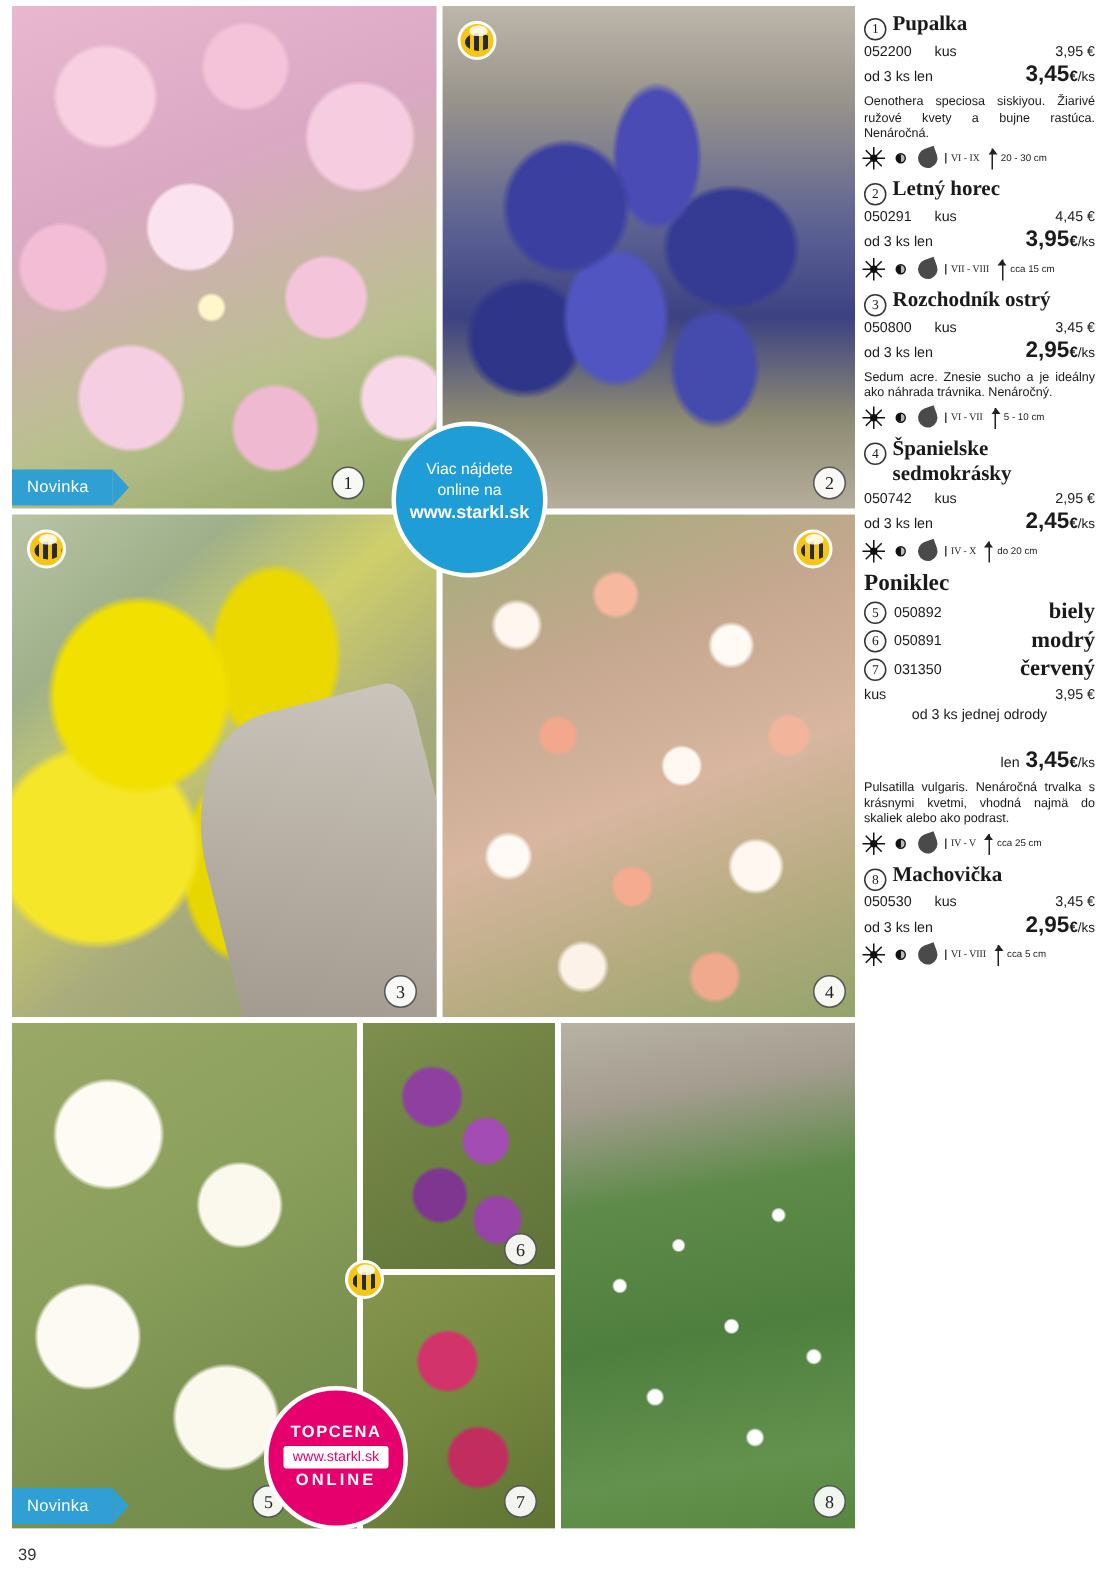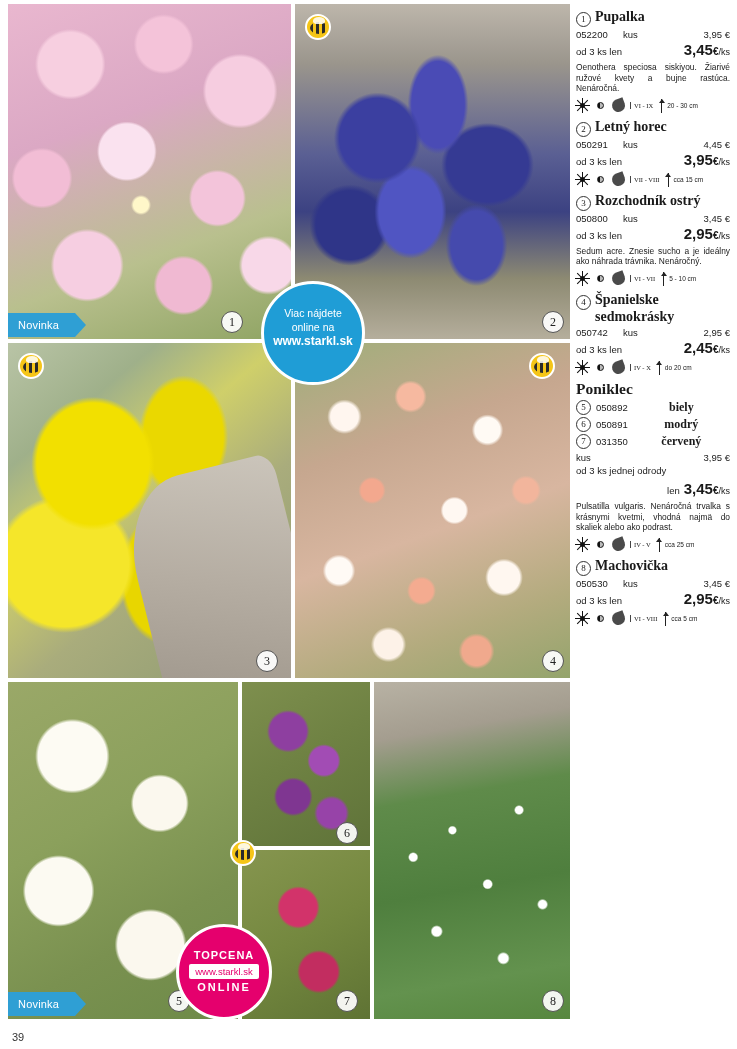--- a/index.html
+++ b/index.html
@@ -372,23 +372,23 @@
   }
   .variant-row {
     display: flex;
     align-items: center;
     gap: 5px;
     font-size: 9.5px;
     margin-top: 2px;
   }
   .variant-name {
     flex: 1;
-    text-align: center;
+    text-align: right;
     font-family: "Liberation Serif", serif;
-    font-size: 12px;
+    font-size: 15px;
     font-weight: bold;
   }
   .kus-row {
     display: flex;
     font-size: 9.5px;
     margin-top: 3px;
   }
   .kus-row .l { flex: 1; }
   .pg-num {
     position: absolute;
@@ -629,24 +629,24 @@
       <div class="variant-row">
         <span class="circ" style="margin-top:0">7</span>
         <span>031350</span>
         <span class="variant-name">červený</span>
       </div>
 
       <div class="kus-row">
         <span class="l">kus</span>
         <span>3,95 €</span>
       </div>
-      <div class="bulk-row" style="margin-top:2px;">
+      <div class="bulk-row" style="margin-top:2px;text-align:center;">
         <span class="bulk-label">od 3 ks jednej odrody</span>
       </div>
-      <div class="bulk-row" style="margin-top:4px;">
+      <div class="bulk-row" style="margin-top:16px;">
         <span class="bulk-label" style="text-align:right; padding-right:4px;">len</span>
         <span class="bulk-price">3,45</span>
         <span class="bulk-cur">€</span>
         <span class="bulk-ks">/ks</span>
       </div>
       <div class="desc">Pulsatilla vulgaris. Nenáročná trvalka s krásnymi kvetmi, vhodná najmä do skaliek alebo ako podrast.</div>
       <div class="icons">
         <span class="sun">
             <i class="core"></i>
             <i class="ray"></i>

